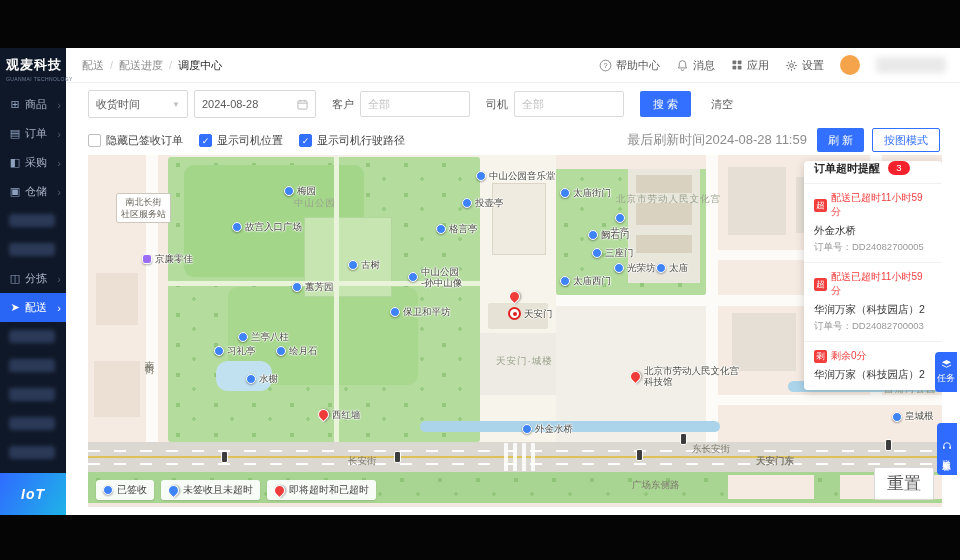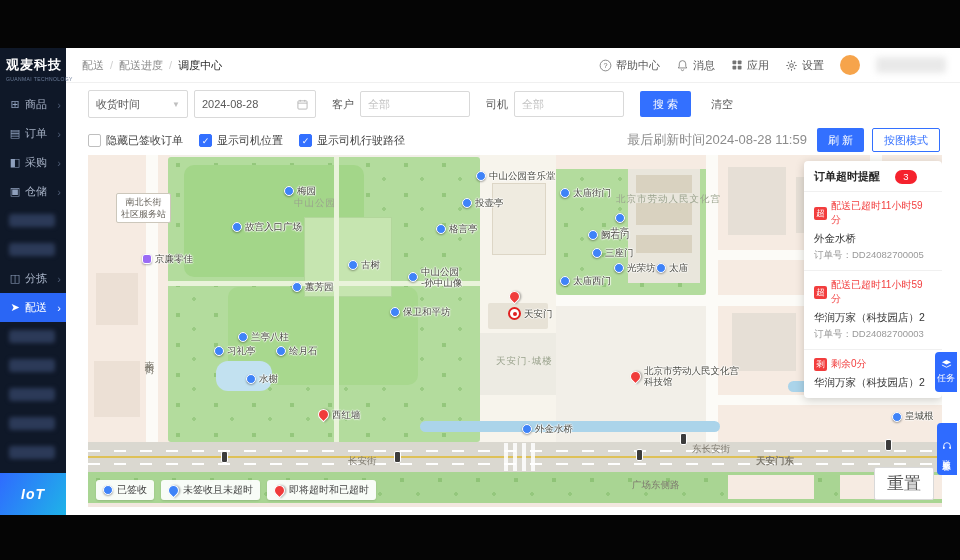--- a/index.html
+++ b/index.html
@@ -67,21 +67,21 @@
 .mi.pin-red{width:11px;height:11px;background:#f03b3b;border:1.5px solid #fff;border-radius:50% 50% 50% 0;transform:rotate(-45deg);box-shadow:1px 1px 2px rgba(0,0,0,.3)}
 .mi.pin-blue{width:11px;height:11px;background:#3f83f8;border:1.5px solid #fff;border-radius:50% 50% 50% 0;transform:rotate(-45deg);box-shadow:1px 1px 2px rgba(0,0,0,.3)}
 .mi.target{width:13px;height:13px;border:2px solid #e02020;background:rgba(255,255,255,.95);border-radius:50%;position:relative}
 .mi.target i{position:absolute;left:50%;top:50%;width:4px;height:4px;margin:-2px 0 0 -2px;background:#e02020;border-radius:50%}
 .sig{position:absolute;width:5px;height:10px;background:#3c3c3c;border:1px solid #fff;border-radius:2px;z-index:11}
 .legend{position:absolute;left:8px;bottom:7px;display:flex;gap:7px;z-index:20}
 .lg-chip{display:flex;align-items:center;gap:4px;background:rgba(255,255,255,.92);border-radius:3px;padding:3px 7px;font-size:10px;color:#454545;box-shadow:0 1px 2px rgba(0,0,0,.12)}
 .reset{position:absolute;right:8px;bottom:7px;background:#fff;border:1px solid #d9d9d9;border-radius:2px;font-size:17px;color:#595959;padding:4px 12px;z-index:20;cursor:pointer}
 
 .alert-panel{position:absolute;right:0;top:6px;width:138px;background:#fff;border-radius:4px;box-shadow:0 2px 10px rgba(0,0,0,.18);z-index:25}
-.al-hd{display:flex;align-items:flex-end;gap:15px;padding:8px 10px 7px;font-size:11px;font-weight:bold;color:#262626}
+.al-hd{display:flex;align-items:flex-start;gap:8px;padding:0 10px 7px;font-size:11px;font-weight:bold;color:#262626}
 .al-badge{min-width:14px;height:14px;border-radius:8px;background:#f5222d;color:#fff;font-size:9.5px;line-height:14px;text-align:center;padding:0 4px;font-weight:normal}
 .al-item{border-top:1px solid #f0f0f0;padding:7px 10px 8px;cursor:pointer}
 .al-row{display:flex;align-items:center;gap:4px}
 .al-tag{width:13px;height:13px;background:#f23d3d;border-radius:2px;color:#fff;font-size:8.5px;line-height:13px;text-align:center;flex:0 0 auto}
 .al-status{font-size:10px;color:#f23d3d}
 .al-cust{font-size:10.5px;color:#333;margin-top:5px}
 .al-order{font-size:9.5px;color:#999;margin-top:3px}
 
 .float-task{position:absolute;right:3px;top:352px;width:22px;height:40px;background:#2f6bff;border-radius:4px 0 0 4px;display:flex;flex-direction:column;align-items:center;justify-content:center;gap:2px;color:#fff;font-size:9px;cursor:pointer;z-index:40}
 .float-service{position:absolute;right:3px;top:423px;width:20px;height:52px;background:#2f6bff;border-radius:4px 0 0 4px;display:flex;flex-direction:column;align-items:center;justify-content:center;gap:2px;color:#fff;cursor:pointer;z-index:40}

